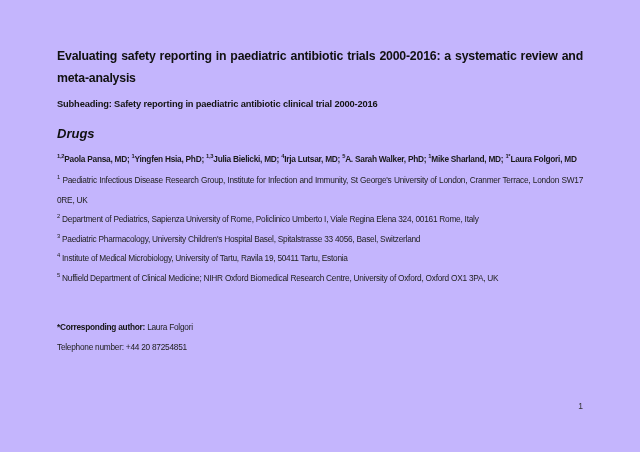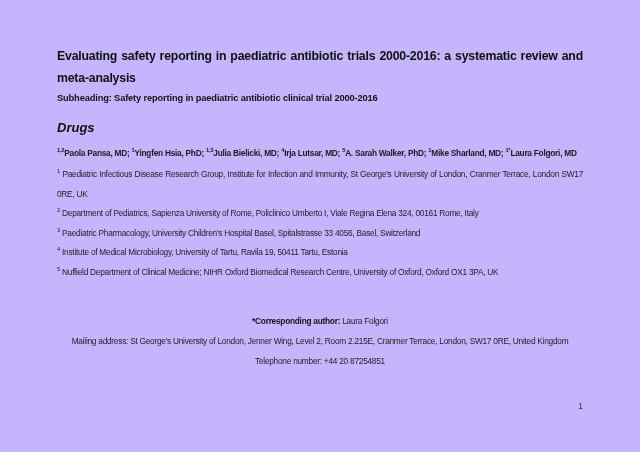--- a/index.html
+++ b/index.html
@@ -25,21 +25,21 @@
   .title {
     margin: 0;
     font-size: 12.3px;
     font-weight: 700;
     line-height: 21.5px;
     letter-spacing: -0.2px;
     text-align: justify;
     color: #111111;
   }
   .subheading {
-    margin: 4px 0 0 0;
+    margin: 10px 0 0 0;
     font-size: 9.3px;
     font-weight: 700;
     letter-spacing: -0.15px;
     color: #151515;
   }
   .drugs {
     margin: 17px 0 0 0;
     font-size: 13px;
     font-weight: 700;
     font-style: italic;
@@ -64,21 +64,20 @@
   .affil {
     margin: 0;
     font-size: 8.3px;
     line-height: 19.5px;
     letter-spacing: -0.25px;
     text-align: justify;
     color: #222222;
   }
   .contact {
     margin-top: 29px;
-    text-align: center;
   }
   .contact p {
     margin: 0;
     font-size: 8.3px;
     line-height: 20px;
     letter-spacing: -0.25px;
     white-space: nowrap;
     color: #222222;
   }
   .contact .label {
@@ -111,19 +110,18 @@
       <p class="affil"><sup>2</sup> Department of Pediatrics, Sapienza University of Rome, Policlinico Umberto I, Viale Regina Elena 324, 00161 Rome, Italy</p>
       <p class="affil"><sup>3</sup> Paediatric Pharmacology, University Children's Hospital Basel, Spitalstrasse 33 4056, Basel, Switzerland</p>
       <p class="affil"><sup>4</sup> Institute of Medical Microbiology, University of Tartu, Ravila 19, 50411 Tartu, Estonia</p>
       <p class="affil"><sup>5</sup> Nuffield Department of Clinical Medicine; NIHR Oxford Biomedical Research Centre, University of Oxford, Oxford OX1 3PA, UK</p>
     </div>
 
   <div class="contact">
     <p>
       <span class="label">*Corresponding author:</span><span> Laura Folgori</span>
     </p>
-    <p>Mailing address: St George's University of London, Jenner Wing, Level 2, Room 2.215E, Cranmer Terrace, London, SW17 0RE, United Kingdom</p>
     <p>Telephone number: +44 20 87254851</p>
   </div>
 
   <div class="pagenum">1</div>
 
 </div>
 
 </body></html>

